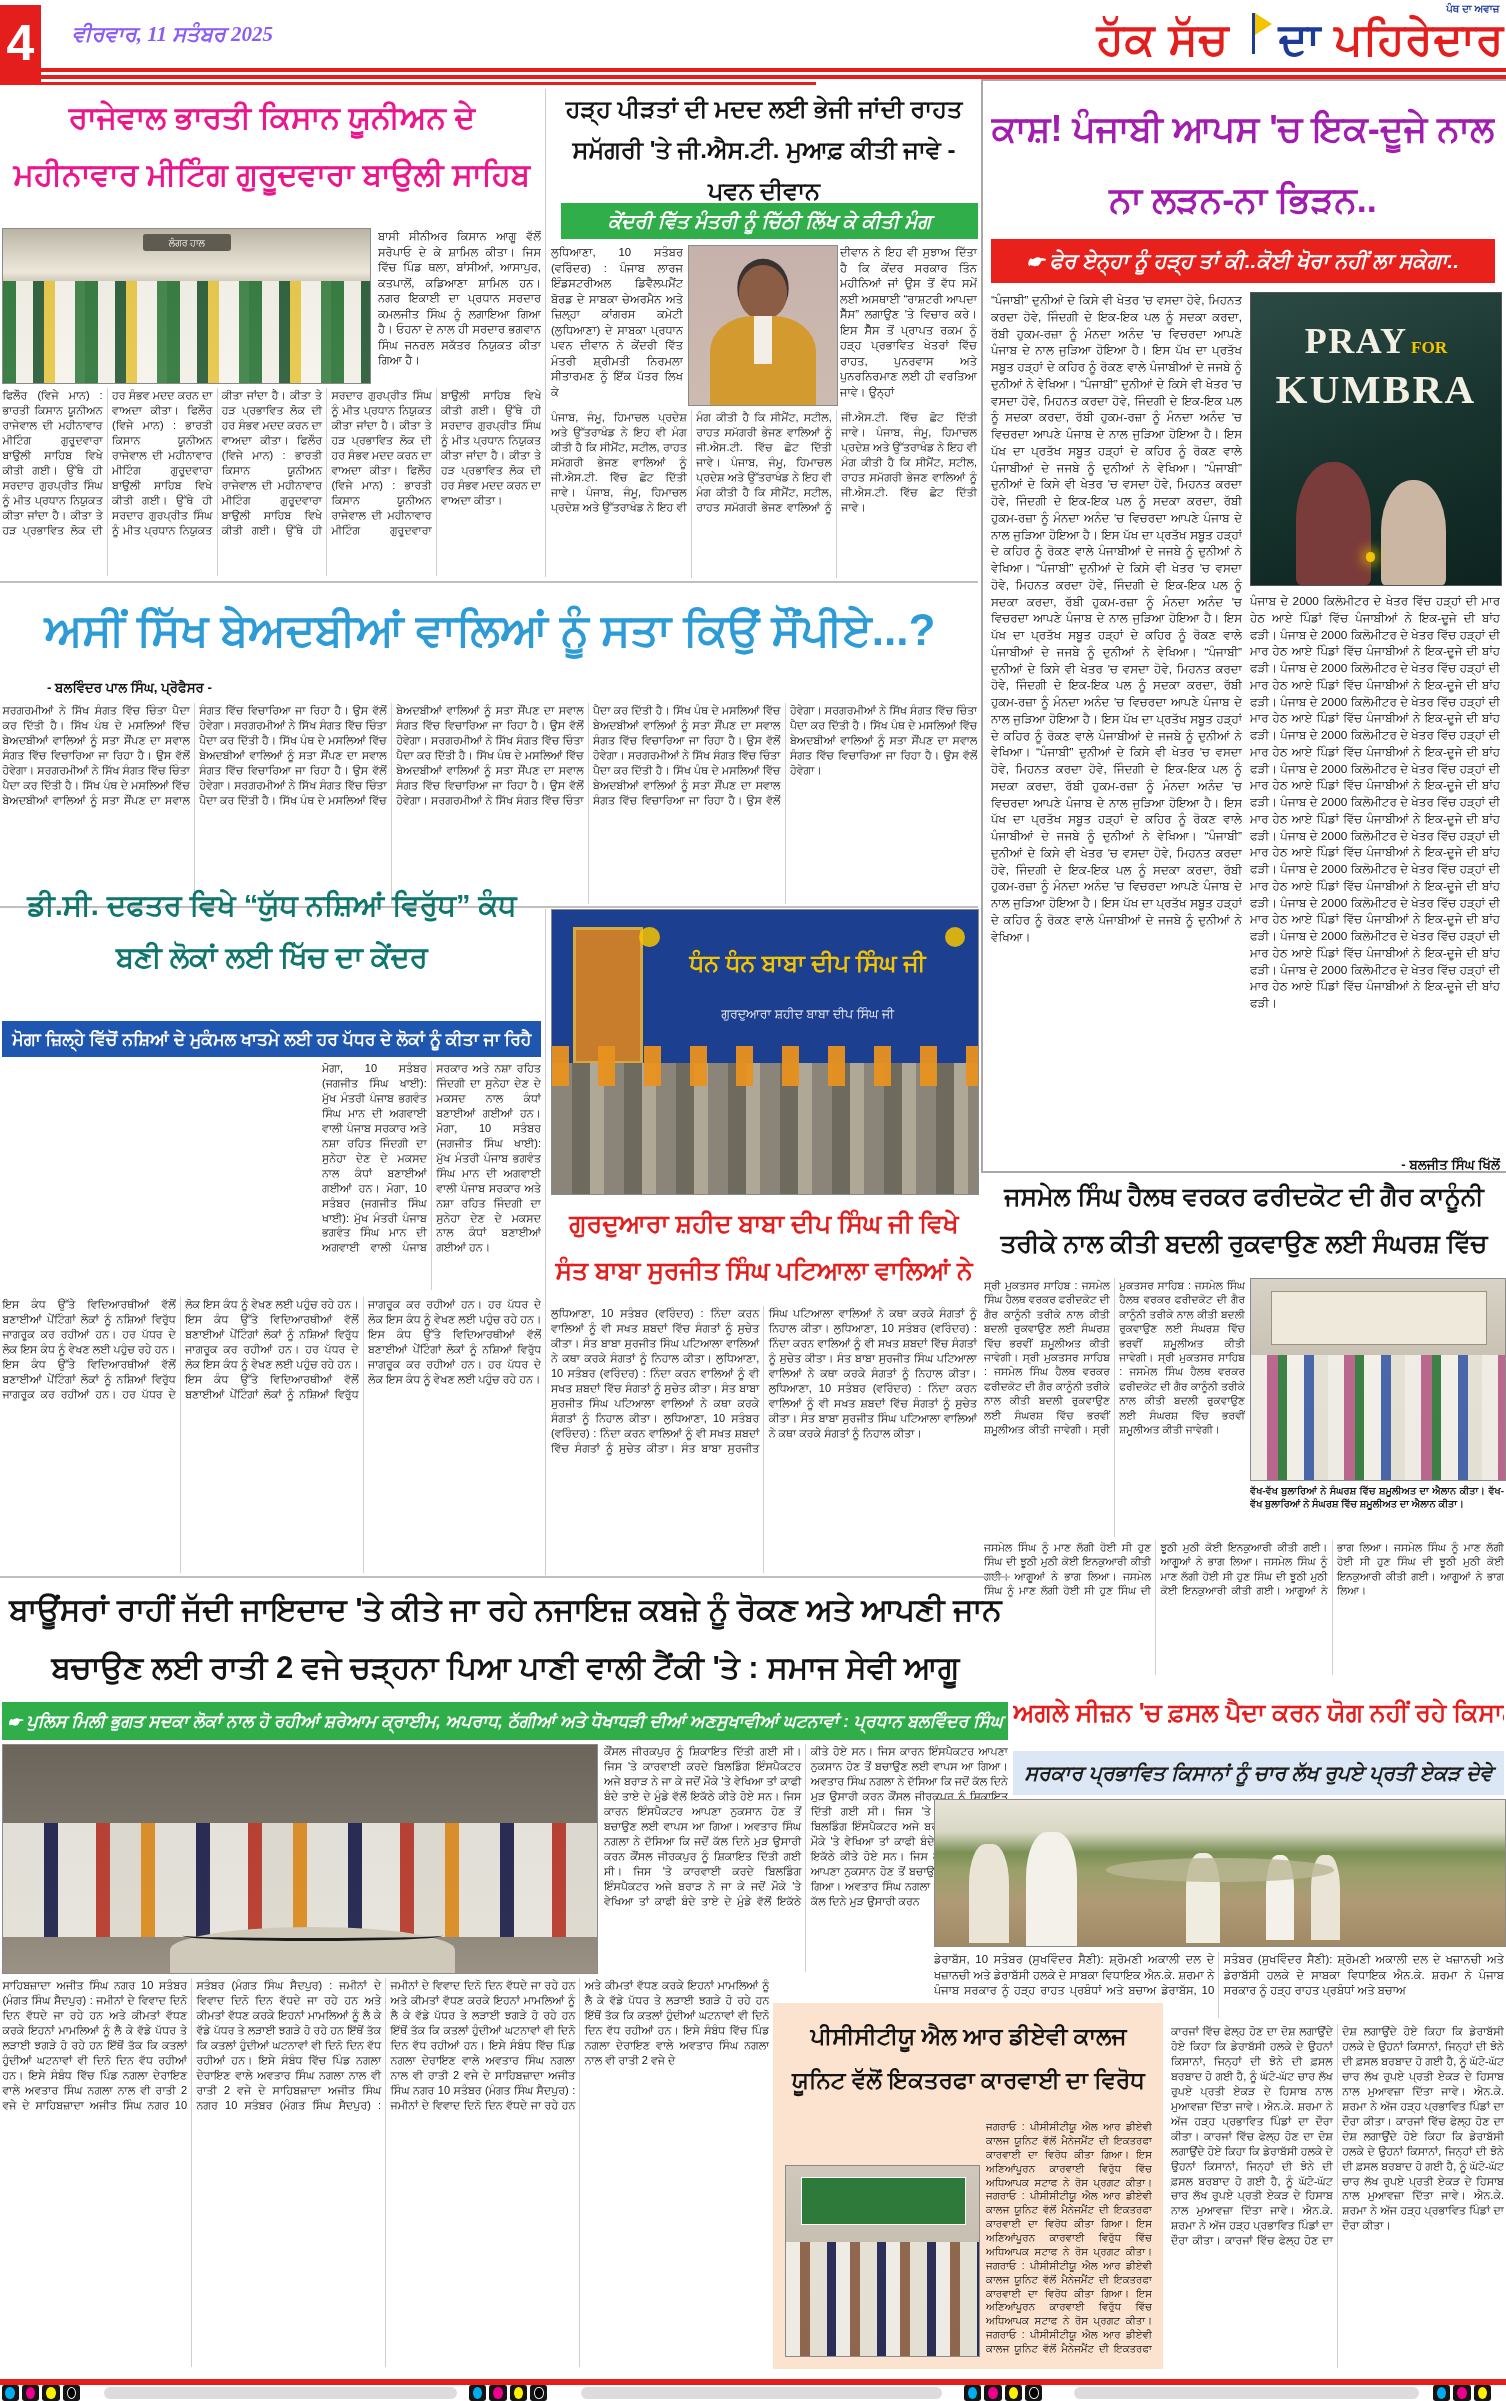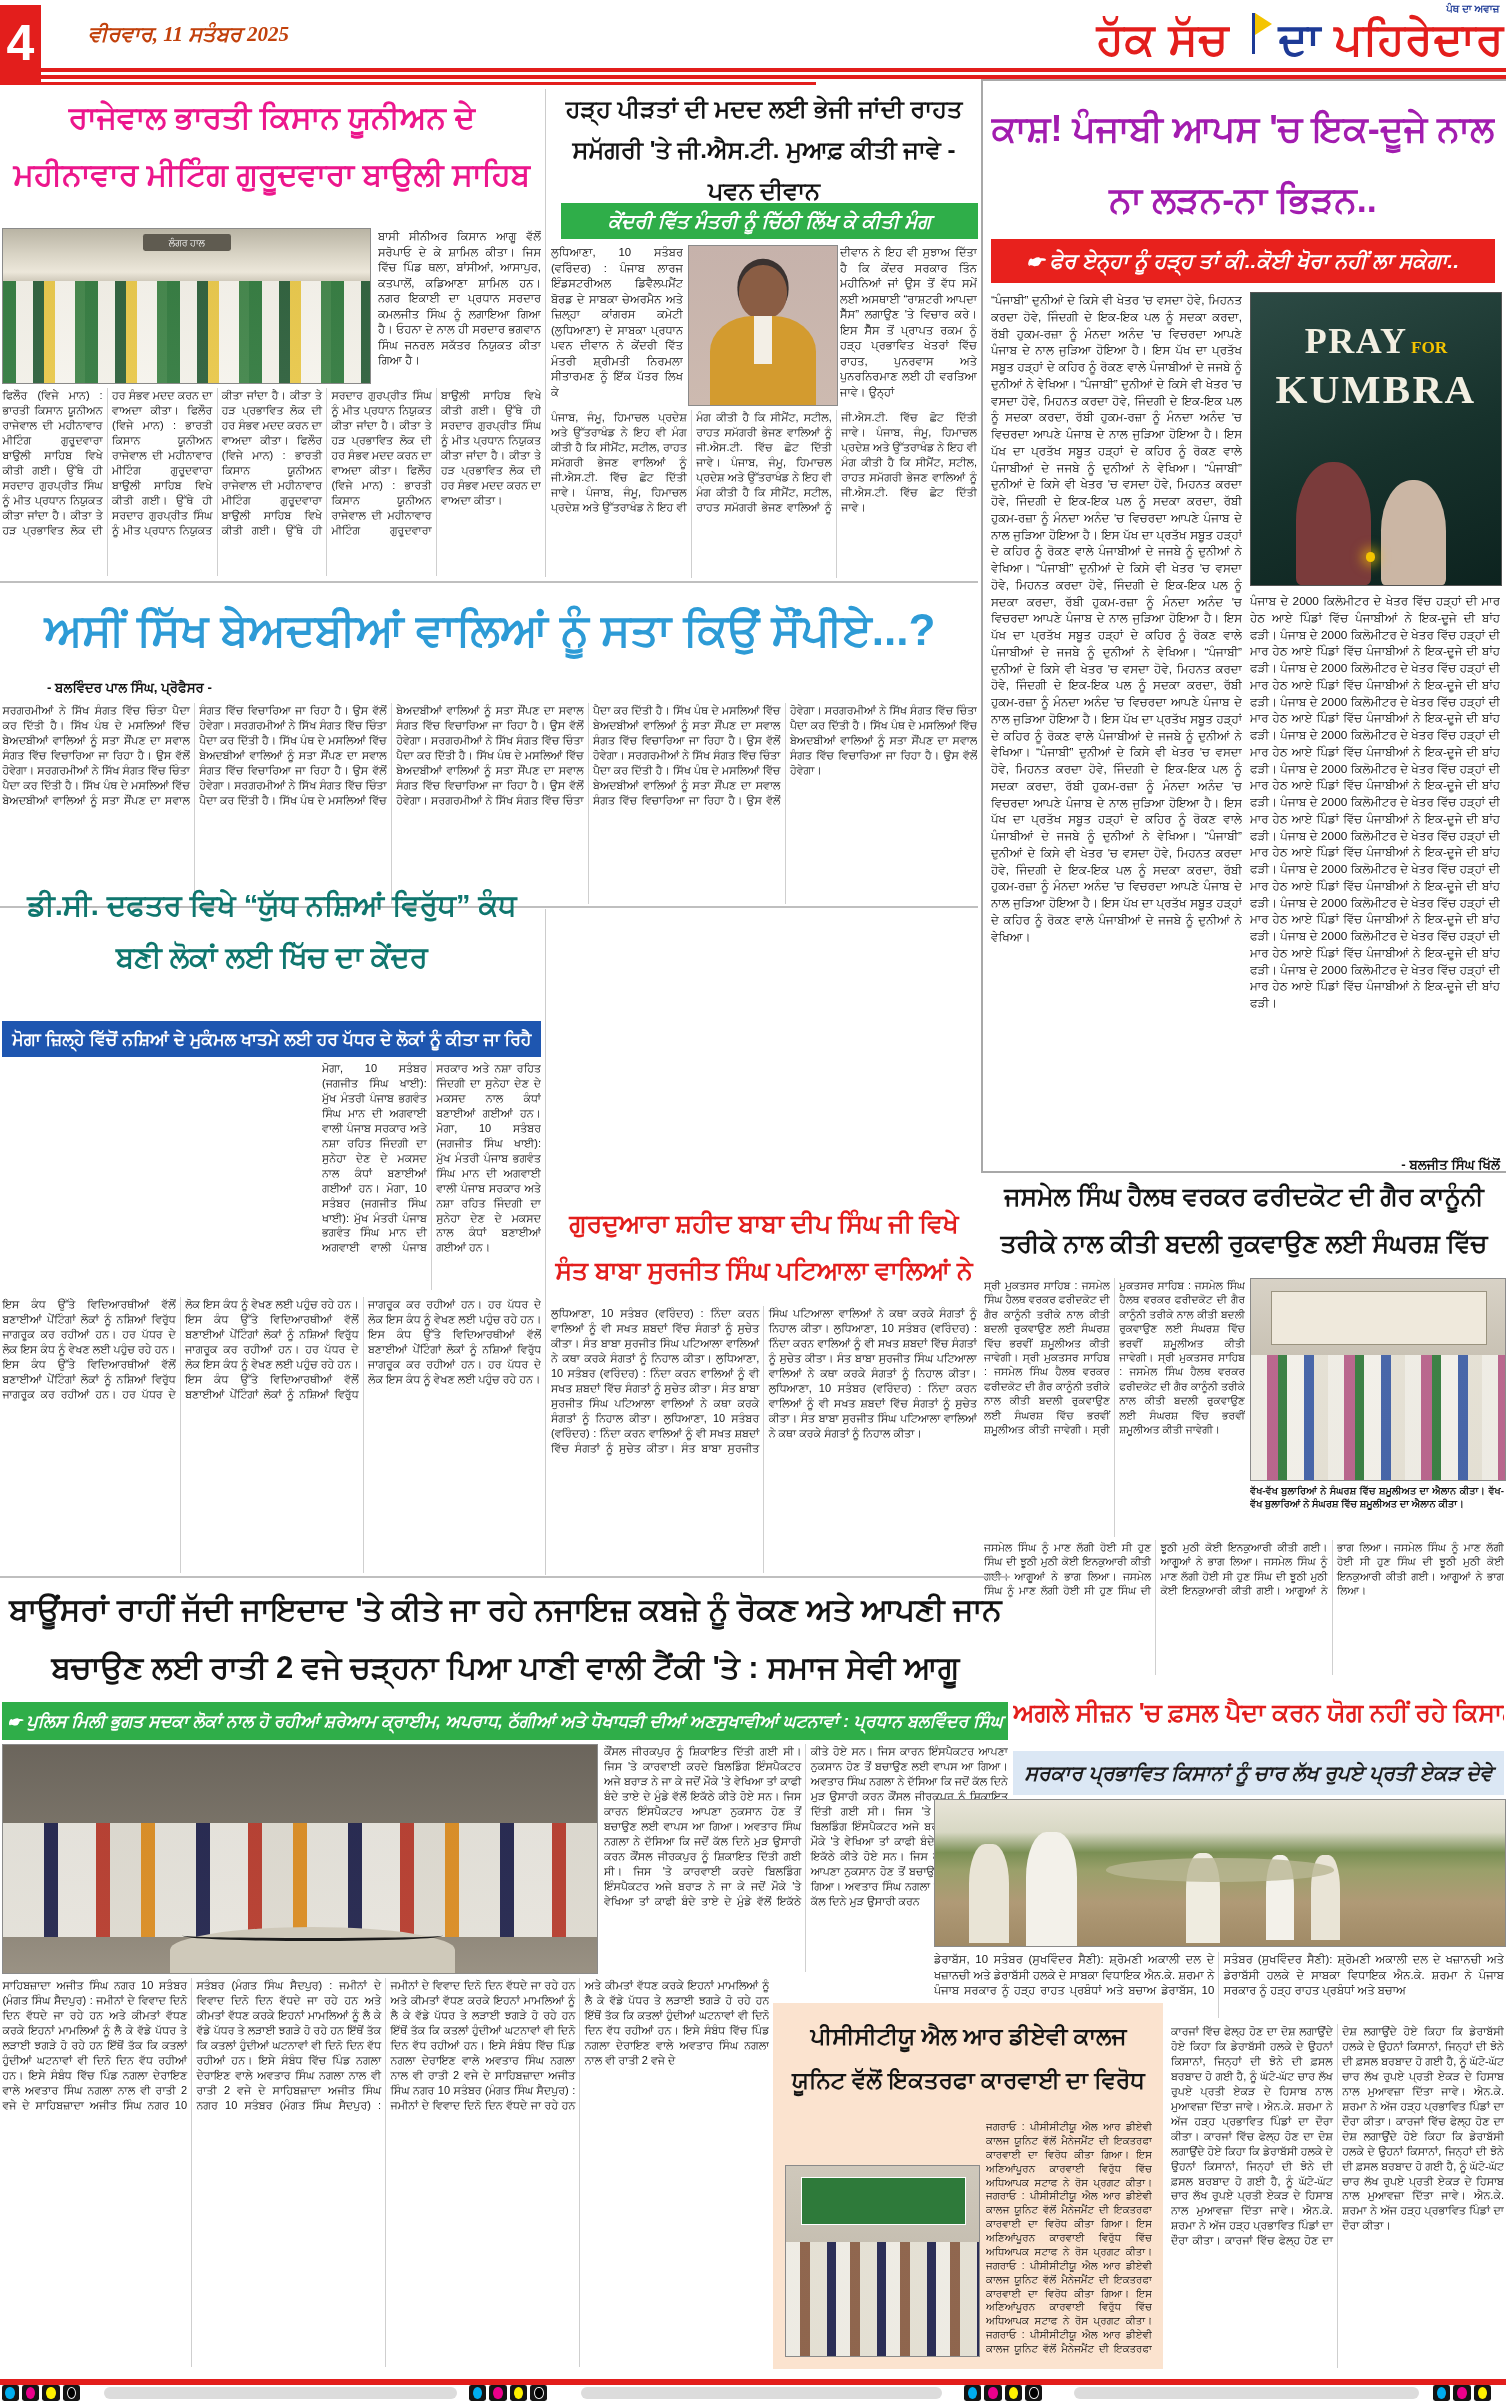--- a/index.html
+++ b/index.html
@@ -26,21 +26,21 @@
   .flagpost .flag{position:absolute;left:13.3px;top:0;width:0;height:0;border-top:11px solid transparent;border-bottom:11px solid transparent;border-left:17.3px solid #f4c400;}
 </style>
 </head>
 <body>
 
 <div id="page">
 
   <div class="abs" style="left:0;top:4.7px;width:41px;height:77px;background:#e31e1c;color:#fff;font-size:50px;font-weight:bold;text-align:center;line-height:77px;">
     <span>4</span>
   </div>
-  <div class="abs" style="left:88px;top:22px;font-family:'Liberation Serif',serif;font-weight:bold;font-style:italic;font-size:21px;color:#c2410c;">ਵੀਰਵਾਰ, 11 ਸਤੰਬਰ 2025</div>
+  <div class="abs" style="left:72px;top:22px;font-family:'Liberation Serif',serif;font-weight:bold;font-style:italic;font-size:21px;color:#8b5cf6;">ਵੀਰਵਾਰ, 11 ਸਤੰਬਰ 2025</div>
 
   <div class="abs" style="left:973px;top:1.6px;width:531px;height:64px;text-align:right;white-space:nowrap;">
     <div style="position:absolute;right:4.7px;top:1.6px;font-size:10.2px;font-weight:bold;color:#1d3a96;">ਪੰਥ ਦਾ ਅਵਾਜ਼</div>
     <div style="position:absolute;right:0;top:11px;font-size:44px;font-weight:bold;letter-spacing:0.8px;">
       <span style="color:#e31e1c;">ਹੱਕ ਸੱਚ</span>
       <span class="flagpost"><span class="pole"></span><span class="flag"></span></span>
       <span style="color:#1d3a96;">ਦਾ</span>
       <span style="color:#e31e1c;">ਪਹਿਰੇਦਾਰ</span>
     </div>
   </div>
@@ -108,20 +108,31 @@
 
   <div class="abs hl" style="left:2.4px;top:879px;width:539px;height:107px;color:#0f766e;font-size:29px;line-height:52px;">ਡੀ.ਸੀ. ਦਫਤਰ ਵਿਖੇ “ਯੁੱਧ ਨਸ਼ਿਆਂ ਵਿਰੁੱਧ” ਕੰਧ ਬਣੀ ਲੋਕਾਂ ਲਈ ਖਿੱਚ ਦਾ ਕੇਂਦਰ</div>
   <div class="abs bar" style="left:2.4px;top:1021px;width:539px;height:36px;background:#1e56b0;font-style:normal;font-size:17.3px;line-height:36px;">ਮੋਗਾ ਜ਼ਿਲ੍ਹੇ ਵਿੱਚੋਂ ਨਸ਼ਿਆਂ ਦੇ ਮੁਕੰਮਲ ਖਾਤਮੇ ਲਈ ਹਰ ਪੱਧਰ ਦੇ ਲੋਕਾਂ ਨੂੰ ਕੀਤਾ ਜਾ ਰਿਹੈ ਜਾਗਰੂਕ</div>
 
 
   <div class="abs txt cols2" style="left:322px;top:1061px;width:219px;height:229px;font-size:11px;">ਮੋਗਾ, 10 ਸਤੰਬਰ (ਜਗਜੀਤ ਸਿੰਘ ਖਾਈ): ਮੁੱਖ ਮੰਤਰੀ ਪੰਜਾਬ ਭਗਵੰਤ ਸਿੰਘ ਮਾਨ ਦੀ ਅਗਵਾਈ ਵਾਲੀ ਪੰਜਾਬ ਸਰਕਾਰ ਅਤੇ ਨਸ਼ਾ ਰਹਿਤ ਜਿੰਦਗੀ ਦਾ ਸੁਨੇਹਾ ਦੇਣ ਦੇ ਮਕਸਦ ਨਾਲ ਕੰਧਾਂ ਬਣਾਈਆਂ ਗਈਆਂ ਹਨ। ਮੋਗਾ, 10 ਸਤੰਬਰ (ਜਗਜੀਤ ਸਿੰਘ ਖਾਈ): ਮੁੱਖ ਮੰਤਰੀ ਪੰਜਾਬ ਭਗਵੰਤ ਸਿੰਘ ਮਾਨ ਦੀ ਅਗਵਾਈ ਵਾਲੀ ਪੰਜਾਬ ਸਰਕਾਰ ਅਤੇ ਨਸ਼ਾ ਰਹਿਤ ਜਿੰਦਗੀ ਦਾ ਸੁਨੇਹਾ ਦੇਣ ਦੇ ਮਕਸਦ ਨਾਲ ਕੰਧਾਂ ਬਣਾਈਆਂ ਗਈਆਂ ਹਨ। ਮੋਗਾ, 10 ਸਤੰਬਰ (ਜਗਜੀਤ ਸਿੰਘ ਖਾਈ): ਮੁੱਖ ਮੰਤਰੀ ਪੰਜਾਬ ਭਗਵੰਤ ਸਿੰਘ ਮਾਨ ਦੀ ਅਗਵਾਈ ਵਾਲੀ ਪੰਜਾਬ ਸਰਕਾਰ ਅਤੇ ਨਸ਼ਾ ਰਹਿਤ ਜਿੰਦਗੀ ਦਾ ਸੁਨੇਹਾ ਦੇਣ ਦੇ ਮਕਸਦ ਨਾਲ ਕੰਧਾਂ ਬਣਾਈਆਂ ਗਈਆਂ ਹਨ।</div>
   <div class="abs txt cols3" style="left:2.4px;top:1297px;width:539px;height:276px;font-size:11px;">ਇਸ ਕੰਧ ਉੱਤੇ ਵਿਦਿਆਰਥੀਆਂ ਵੱਲੋਂ ਬਣਾਈਆਂ ਪੇਂਟਿੰਗਾਂ ਲੋਕਾਂ ਨੂੰ ਨਸ਼ਿਆਂ ਵਿਰੁੱਧ ਜਾਗਰੂਕ ਕਰ ਰਹੀਆਂ ਹਨ। ਹਰ ਪੱਧਰ ਦੇ ਲੋਕ ਇਸ ਕੰਧ ਨੂੰ ਵੇਖਣ ਲਈ ਪਹੁੰਚ ਰਹੇ ਹਨ। ਇਸ ਕੰਧ ਉੱਤੇ ਵਿਦਿਆਰਥੀਆਂ ਵੱਲੋਂ ਬਣਾਈਆਂ ਪੇਂਟਿੰਗਾਂ ਲੋਕਾਂ ਨੂੰ ਨਸ਼ਿਆਂ ਵਿਰੁੱਧ ਜਾਗਰੂਕ ਕਰ ਰਹੀਆਂ ਹਨ। ਹਰ ਪੱਧਰ ਦੇ ਲੋਕ ਇਸ ਕੰਧ ਨੂੰ ਵੇਖਣ ਲਈ ਪਹੁੰਚ ਰਹੇ ਹਨ। ਇਸ ਕੰਧ ਉੱਤੇ ਵਿਦਿਆਰਥੀਆਂ ਵੱਲੋਂ ਬਣਾਈਆਂ ਪੇਂਟਿੰਗਾਂ ਲੋਕਾਂ ਨੂੰ ਨਸ਼ਿਆਂ ਵਿਰੁੱਧ ਜਾਗਰੂਕ ਕਰ ਰਹੀਆਂ ਹਨ। ਹਰ ਪੱਧਰ ਦੇ ਲੋਕ ਇਸ ਕੰਧ ਨੂੰ ਵੇਖਣ ਲਈ ਪਹੁੰਚ ਰਹੇ ਹਨ। ਇਸ ਕੰਧ ਉੱਤੇ ਵਿਦਿਆਰਥੀਆਂ ਵੱਲੋਂ ਬਣਾਈਆਂ ਪੇਂਟਿੰਗਾਂ ਲੋਕਾਂ ਨੂੰ ਨਸ਼ਿਆਂ ਵਿਰੁੱਧ ਜਾਗਰੂਕ ਕਰ ਰਹੀਆਂ ਹਨ। ਹਰ ਪੱਧਰ ਦੇ ਲੋਕ ਇਸ ਕੰਧ ਨੂੰ ਵੇਖਣ ਲਈ ਪਹੁੰਚ ਰਹੇ ਹਨ। ਇਸ ਕੰਧ ਉੱਤੇ ਵਿਦਿਆਰਥੀਆਂ ਵੱਲੋਂ ਬਣਾਈਆਂ ਪੇਂਟਿੰਗਾਂ ਲੋਕਾਂ ਨੂੰ ਨਸ਼ਿਆਂ ਵਿਰੁੱਧ ਜਾਗਰੂਕ ਕਰ ਰਹੀਆਂ ਹਨ। ਹਰ ਪੱਧਰ ਦੇ ਲੋਕ ਇਸ ਕੰਧ ਨੂੰ ਵੇਖਣ ਲਈ ਪਹੁੰਚ ਰਹੇ ਹਨ।</div>
 
   <div class="abs rule-v" style="left:545px;top:909px;width:0.8px;height:666px;"></div>
 
+  <div class="abs photo" style="left:551px;top:909px;width:426px;height:284px;background:#1d3f8f;">
+    <div style="position:absolute;left:22%;top:14%;width:76%;text-align:center;color:#f4c400;font-weight:bold;font-size:23.6px;">ਧੰਨ ਧੰਨ ਬਾਬਾ ਦੀਪ ਸਿੰਘ ਜੀ</div>
+    <div style="position:absolute;left:24%;top:34%;width:72%;text-align:center;color:#f2f2f2;font-size:12.6px;">ਗੁਰਦੁਆਰਾ ਸ਼ਹੀਦ ਬਾਬਾ ਦੀਪ ਸਿੰਘ ਜੀ</div>
+    <div style="position:absolute;left:5%;top:6%;width:15%;height:46%;background:#c77d2c;border:3.9px solid #d8a93c;"></div>
+    <div style="position:absolute;left:20.5%;top:6%;width:20.4px;height:20.4px;border-radius:50%;background:#f4c400;opacity:.85;"></div>
+    <div style="position:absolute;right:3%;top:6%;width:20.4px;height:20.4px;border-radius:50%;background:#f4c400;opacity:.85;"></div>
+    <div style="position:absolute;left:0;bottom:0;width:100%;height:46%;
+         background:repeating-linear-gradient(90deg,#8a8578 0 20.4px,#6e6a5e 20.4px 38px,#b0a896 38px 52px);"></div>
+    <div style="position:absolute;left:0;bottom:38%;width:100%;height:14%;
+         background:repeating-linear-gradient(90deg,rgba(232,146,30,.95) 0 17.3px,rgba(232,146,30,0) 17.3px 46px);"></div>
+  </div>
 
   <div class="abs hl" style="left:551px;top:1200px;width:426px;height:100px;color:#e31e1c;font-size:25px;line-height:47px;">ਗੁਰਦੁਆਰਾ ਸ਼ਹੀਦ ਬਾਬਾ ਦੀਪ ਸਿੰਘ ਜੀ ਵਿਖੇ ਸੰਤ ਬਾਬਾ ਸੁਰਜੀਤ ਸਿੰਘ ਪਟਿਆਲਾ ਵਾਲਿਆਂ ਨੇ ਕਥਾ ਕਰਕੇ ਸੰਗਤਾਂ ਨੂੰ ਕੀਤਾ ਨਿਹਾਲ</div>
   <div class="abs txt cols2" style="left:551px;top:1306px;width:426px;height:267px;font-size:11px;">ਲੁਧਿਆਣਾ, 10 ਸਤੰਬਰ (ਵਰਿੰਦਰ) : ਨਿੰਦਾ ਕਰਨ ਵਾਲਿਆਂ ਨੂੰ ਵੀ ਸਖਤ ਸ਼ਬਦਾਂ ਵਿੱਚ ਸੰਗਤਾਂ ਨੂੰ ਸੁਚੇਤ ਕੀਤਾ। ਸੰਤ ਬਾਬਾ ਸੁਰਜੀਤ ਸਿੰਘ ਪਟਿਆਲਾ ਵਾਲਿਆਂ ਨੇ ਕਥਾ ਕਰਕੇ ਸੰਗਤਾਂ ਨੂੰ ਨਿਹਾਲ ਕੀਤਾ। ਲੁਧਿਆਣਾ, 10 ਸਤੰਬਰ (ਵਰਿੰਦਰ) : ਨਿੰਦਾ ਕਰਨ ਵਾਲਿਆਂ ਨੂੰ ਵੀ ਸਖਤ ਸ਼ਬਦਾਂ ਵਿੱਚ ਸੰਗਤਾਂ ਨੂੰ ਸੁਚੇਤ ਕੀਤਾ। ਸੰਤ ਬਾਬਾ ਸੁਰਜੀਤ ਸਿੰਘ ਪਟਿਆਲਾ ਵਾਲਿਆਂ ਨੇ ਕਥਾ ਕਰਕੇ ਸੰਗਤਾਂ ਨੂੰ ਨਿਹਾਲ ਕੀਤਾ। ਲੁਧਿਆਣਾ, 10 ਸਤੰਬਰ (ਵਰਿੰਦਰ) : ਨਿੰਦਾ ਕਰਨ ਵਾਲਿਆਂ ਨੂੰ ਵੀ ਸਖਤ ਸ਼ਬਦਾਂ ਵਿੱਚ ਸੰਗਤਾਂ ਨੂੰ ਸੁਚੇਤ ਕੀਤਾ। ਸੰਤ ਬਾਬਾ ਸੁਰਜੀਤ ਸਿੰਘ ਪਟਿਆਲਾ ਵਾਲਿਆਂ ਨੇ ਕਥਾ ਕਰਕੇ ਸੰਗਤਾਂ ਨੂੰ ਨਿਹਾਲ ਕੀਤਾ। ਲੁਧਿਆਣਾ, 10 ਸਤੰਬਰ (ਵਰਿੰਦਰ) : ਨਿੰਦਾ ਕਰਨ ਵਾਲਿਆਂ ਨੂੰ ਵੀ ਸਖਤ ਸ਼ਬਦਾਂ ਵਿੱਚ ਸੰਗਤਾਂ ਨੂੰ ਸੁਚੇਤ ਕੀਤਾ। ਸੰਤ ਬਾਬਾ ਸੁਰਜੀਤ ਸਿੰਘ ਪਟਿਆਲਾ ਵਾਲਿਆਂ ਨੇ ਕਥਾ ਕਰਕੇ ਸੰਗਤਾਂ ਨੂੰ ਨਿਹਾਲ ਕੀਤਾ। ਲੁਧਿਆਣਾ, 10 ਸਤੰਬਰ (ਵਰਿੰਦਰ) : ਨਿੰਦਾ ਕਰਨ ਵਾਲਿਆਂ ਨੂੰ ਵੀ ਸਖਤ ਸ਼ਬਦਾਂ ਵਿੱਚ ਸੰਗਤਾਂ ਨੂੰ ਸੁਚੇਤ ਕੀਤਾ। ਸੰਤ ਬਾਬਾ ਸੁਰਜੀਤ ਸਿੰਘ ਪਟਿਆਲਾ ਵਾਲਿਆਂ ਨੇ ਕਥਾ ਕਰਕੇ ਸੰਗਤਾਂ ਨੂੰ ਨਿਹਾਲ ਕੀਤਾ।</div>
 
   <div class="abs hl" style="left:984px;top:1173px;width:520px;height:99px;color:#141414;font-size:25px;line-height:47px;">ਜਸਮੇਲ ਸਿੰਘ ਹੈਲਥ ਵਰਕਰ ਫਰੀਦਕੋਟ ਦੀ ਗੈਰ ਕਾਨੂੰਨੀ ਤਰੀਕੇ ਨਾਲ ਕੀਤੀ ਬਦਲੀ ਰੁਕਵਾਉਣ ਲਈ ਸੰਘਰਸ਼ ਵਿੱਚ ਭਰਵੀਂ ਸ਼ਮੂਲੀਅਤ ਕਰੇਗਾ ਜ਼ਿਲ੍ਹਾ ਮੁਕਤਸਰ ਸਾਹਿਬ</div>
 
   <div class="abs txt cols2" style="left:984px;top:1278px;width:261px;height:259px;font-size:10.6px;">ਸ੍ਰੀ ਮੁਕਤਸਰ ਸਾਹਿਬ : ਜਸਮੇਲ ਸਿੰਘ ਹੈਲਥ ਵਰਕਰ ਫਰੀਦਕੋਟ ਦੀ ਗੈਰ ਕਾਨੂੰਨੀ ਤਰੀਕੇ ਨਾਲ ਕੀਤੀ ਬਦਲੀ ਰੁਕਵਾਉਣ ਲਈ ਸੰਘਰਸ਼ ਵਿੱਚ ਭਰਵੀਂ ਸ਼ਮੂਲੀਅਤ ਕੀਤੀ ਜਾਵੇਗੀ। ਸ੍ਰੀ ਮੁਕਤਸਰ ਸਾਹਿਬ : ਜਸਮੇਲ ਸਿੰਘ ਹੈਲਥ ਵਰਕਰ ਫਰੀਦਕੋਟ ਦੀ ਗੈਰ ਕਾਨੂੰਨੀ ਤਰੀਕੇ ਨਾਲ ਕੀਤੀ ਬਦਲੀ ਰੁਕਵਾਉਣ ਲਈ ਸੰਘਰਸ਼ ਵਿੱਚ ਭਰਵੀਂ ਸ਼ਮੂਲੀਅਤ ਕੀਤੀ ਜਾਵੇਗੀ। ਸ੍ਰੀ ਮੁਕਤਸਰ ਸਾਹਿਬ : ਜਸਮੇਲ ਸਿੰਘ ਹੈਲਥ ਵਰਕਰ ਫਰੀਦਕੋਟ ਦੀ ਗੈਰ ਕਾਨੂੰਨੀ ਤਰੀਕੇ ਨਾਲ ਕੀਤੀ ਬਦਲੀ ਰੁਕਵਾਉਣ ਲਈ ਸੰਘਰਸ਼ ਵਿੱਚ ਭਰਵੀਂ ਸ਼ਮੂਲੀਅਤ ਕੀਤੀ ਜਾਵੇਗੀ। ਸ੍ਰੀ ਮੁਕਤਸਰ ਸਾਹਿਬ : ਜਸਮੇਲ ਸਿੰਘ ਹੈਲਥ ਵਰਕਰ ਫਰੀਦਕੋਟ ਦੀ ਗੈਰ ਕਾਨੂੰਨੀ ਤਰੀਕੇ ਨਾਲ ਕੀਤੀ ਬਦਲੀ ਰੁਕਵਾਉਣ ਲਈ ਸੰਘਰਸ਼ ਵਿੱਚ ਭਰਵੀਂ ਸ਼ਮੂਲੀਅਤ ਕੀਤੀ ਜਾਵੇਗੀ।</div>
 
   <div class="abs photo" style="left:1250px;top:1278px;width:254px;height:201px;background:linear-gradient(180deg,#d8d2c6 0%,#c6bfb1 45%,#b7b1a4 100%);">
     <div style="position:absolute;left:0;top:38%;width:100%;height:62%;

